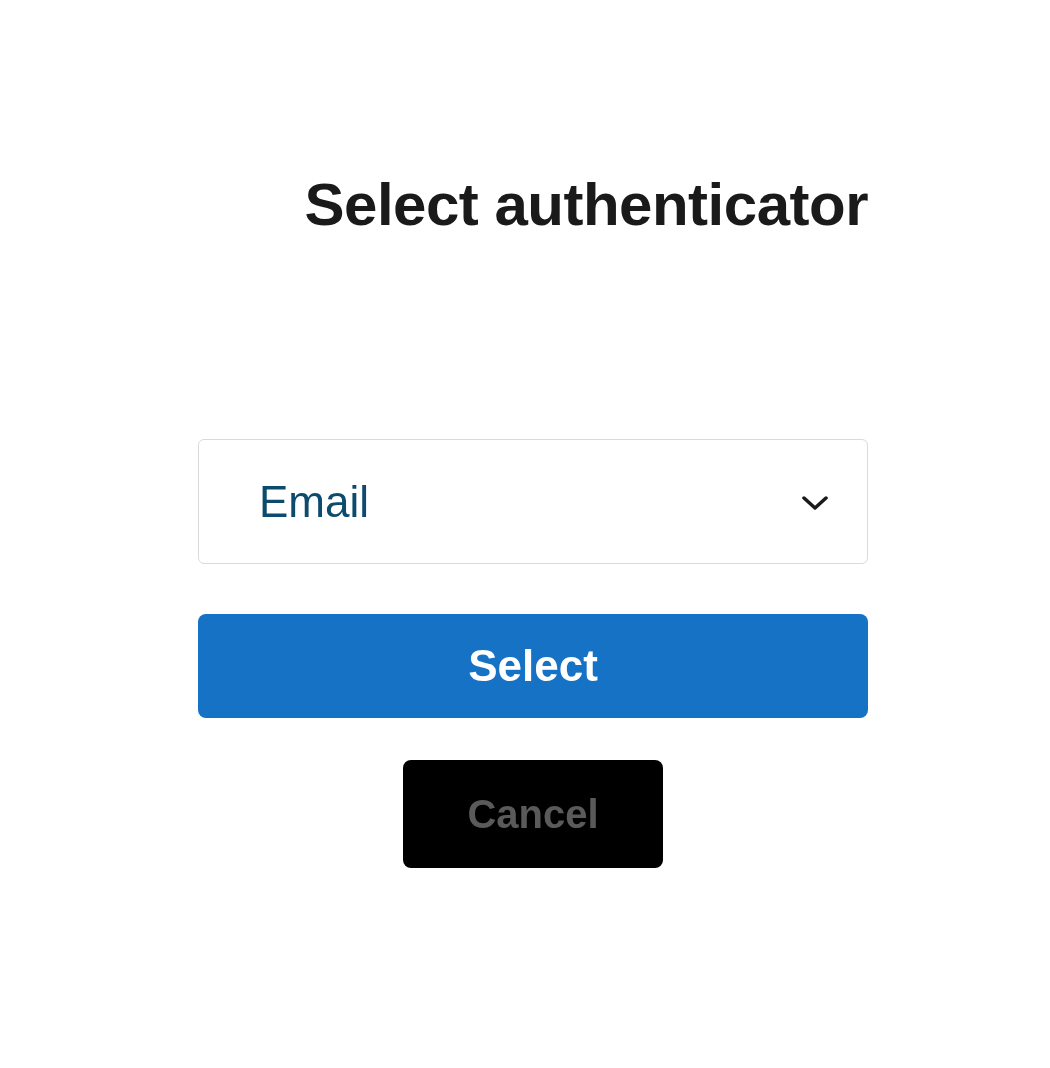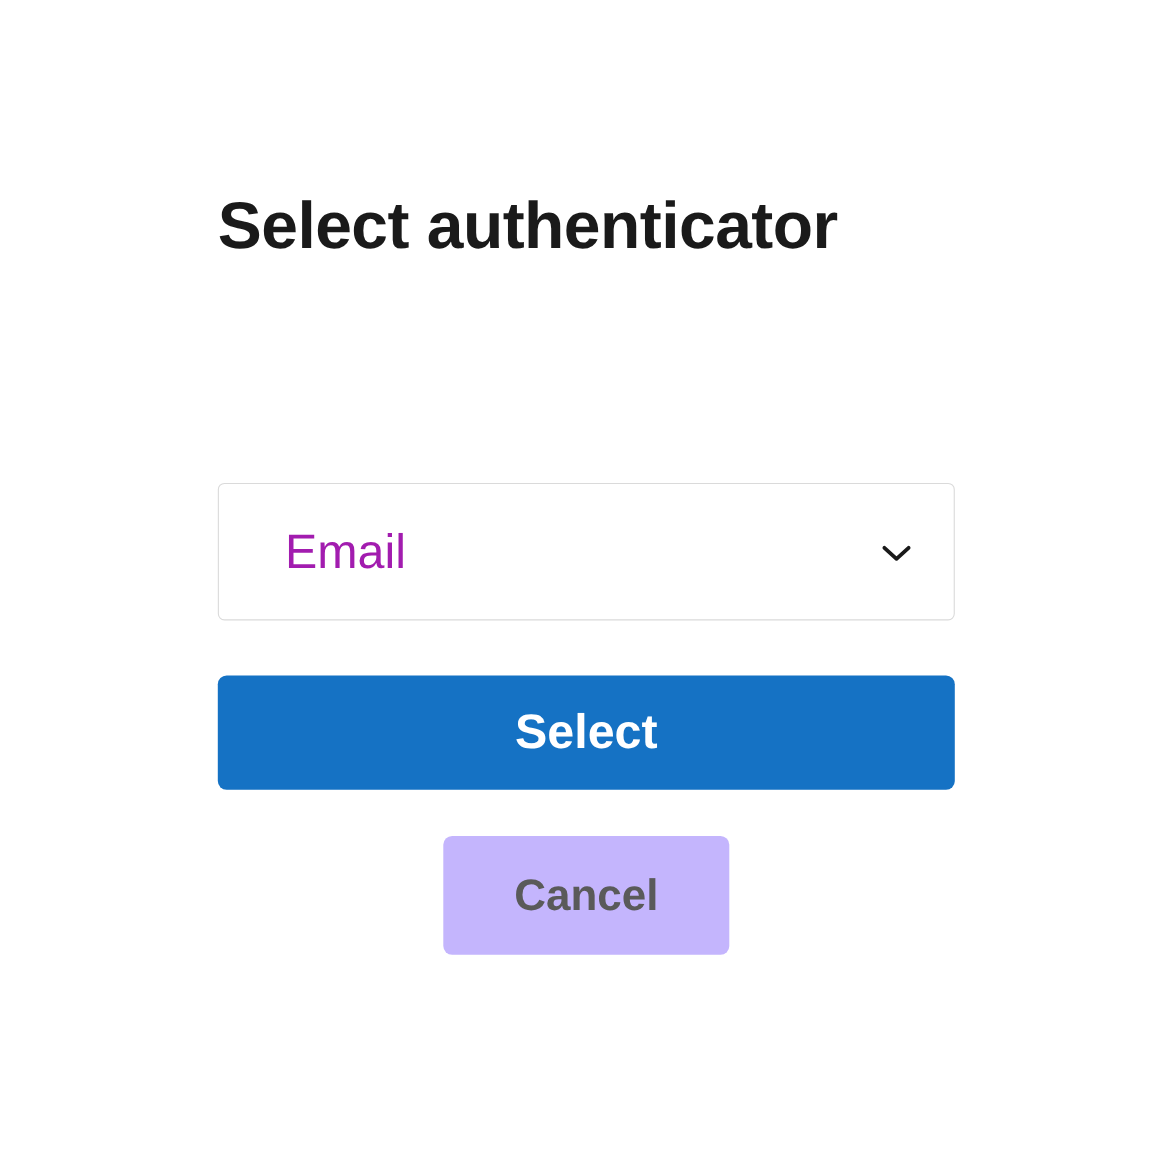--- a/index.html
+++ b/index.html
@@ -20,34 +20,35 @@
       top: 170px;
       width: 670px;
     }
     .page-title {
       font-size: 60px;
       font-weight: 700;
       color: #1a1a1a;
       letter-spacing: -0.5px;
       margin-bottom: 200px;
       white-space: nowrap;
+      text-align: right;
     }
     .select-wrapper {
       position: relative;
       width: 100%;
       margin-bottom: 50px;
     }
     .select-field {
       width: 100%;
       height: 125px;
       border: 1px solid #dadada;
       border-radius: 6px;
       background: #ffffff;
       font-size: 44px;
-      color: #a21caf;
+      color: #0c4a6e;
       padding: 0 90px 0 60px;
       appearance: none;
       -webkit-appearance: none;
       -moz-appearance: none;
       cursor: pointer;
       text-align: left;
       display: flex;
       align-items: center;
     }
     .chevron-icon {
@@ -72,21 +73,21 @@
       font-size: 44px;
       font-weight: 700;
       cursor: pointer;
       margin-bottom: 42px;
     }
     .cancel-button {
       display: block;
       margin: 0 auto;
       width: 260px;
       height: 108px;
-      background: #c4b5fd;
+      background: #000000;
       border: none;
       border-radius: 8px;
       color: #5a5a5a;
       font-size: 40px;
       font-weight: 600;
       cursor: pointer;
     }
   </style>
 </head>
 <body>

